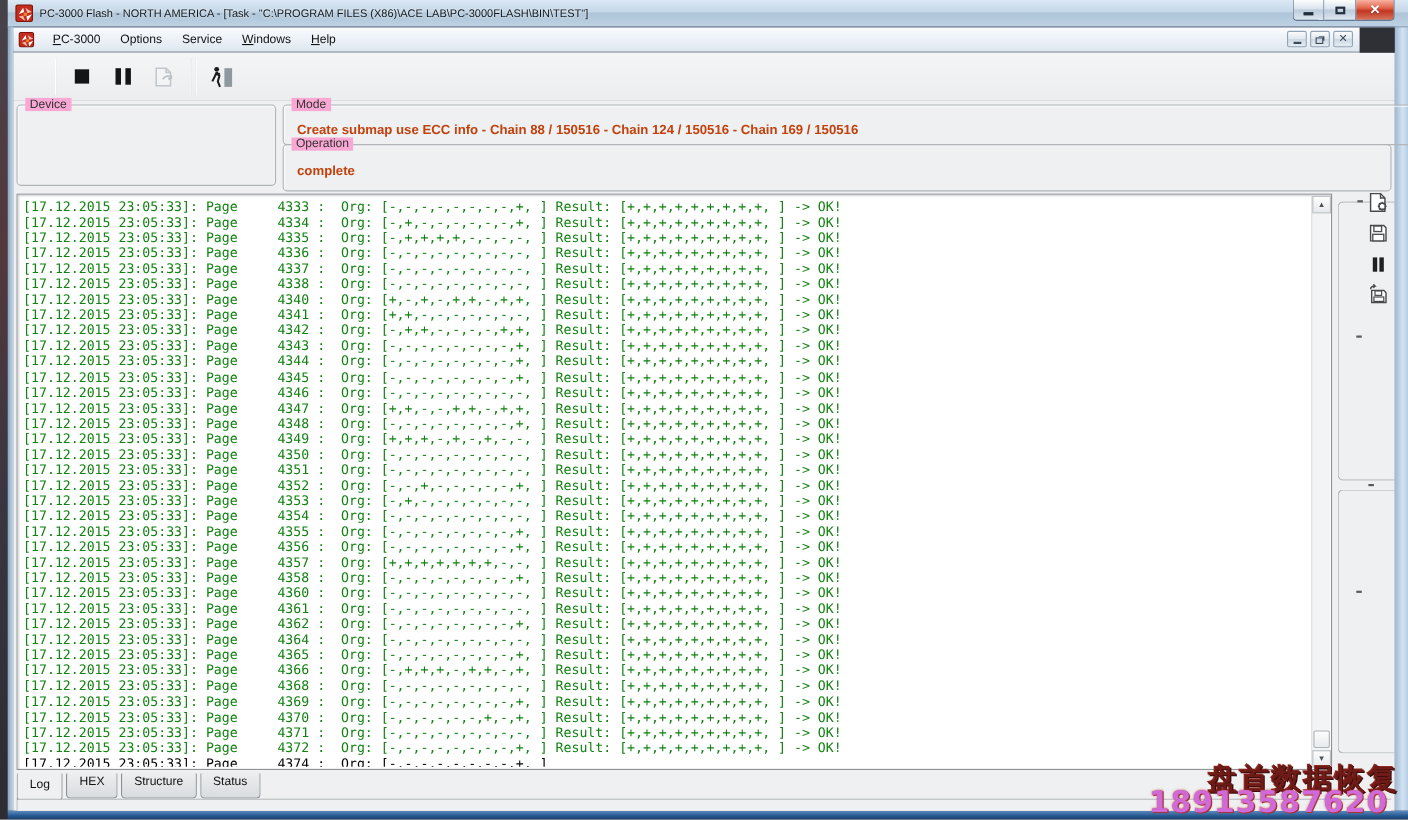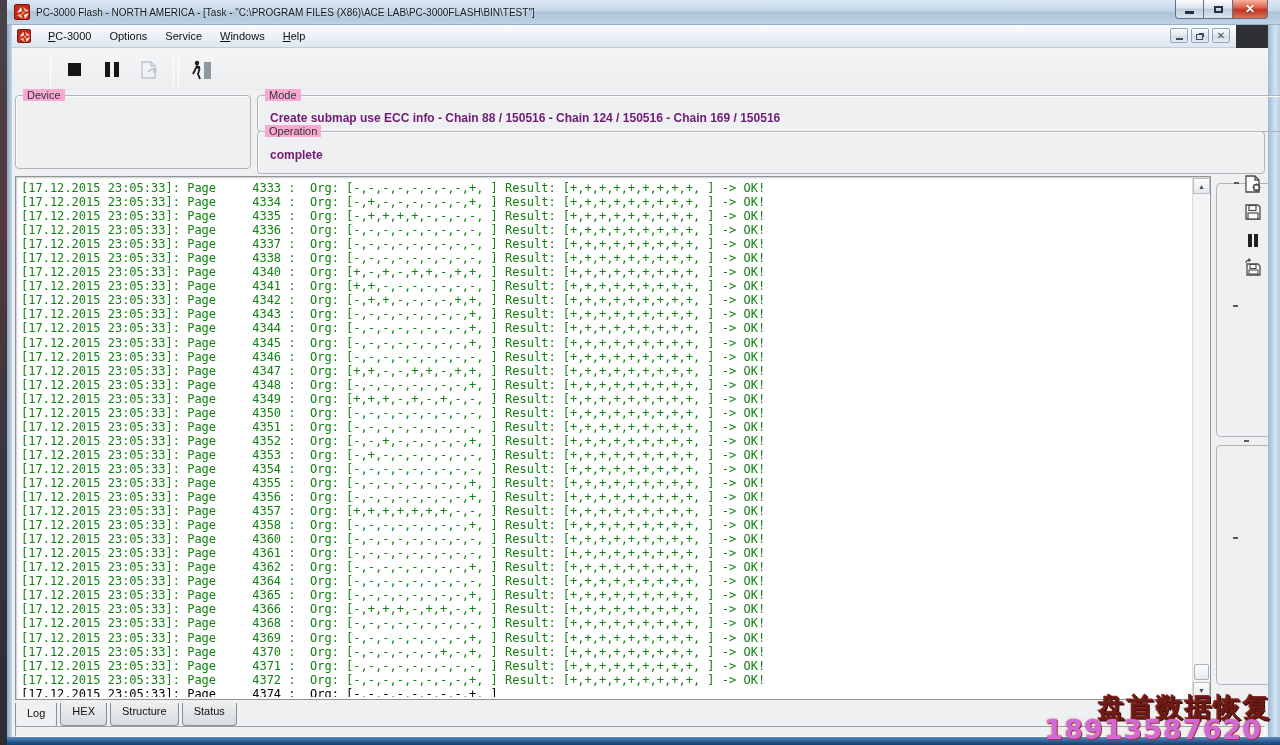--- a/index.html
+++ b/index.html
@@ -70,21 +70,21 @@
   
   .client { position:absolute; left:12px; top:91px; width:1256px; height:646px; background:#eef0f1; }
 
   .groupbox { position:absolute; border:1px solid #b1b5b9; border-radius:4px;
     box-shadow:inset 1px 1px 0 rgba(255,255,255,.85); }
   .groupbox .gb-label { position:absolute; top:-7px; left:7px; background:#f9a8d4;
     padding:0 4px; color:#333; font-size:11px; }
   .gb-device { left:3px; top:4px; width:236px; height:74px; }
   .gb-mode { left:245px; top:4px; width:1216px; height:37px; }
   .gb-oper { left:245px; top:40px; width:1008px; height:43px; }
-  .gb-value { position:absolute; left:12px; top:15px; font-weight:bold; font-size:12px; color:#701a75; white-space:nowrap; }
+  .gb-value { position:absolute; left:12px; top:15px; font-weight:bold; font-size:12px; color:#c2410c; white-space:nowrap; }
   .gb-oper .gb-value { top:16px; }
 
   
   .log-wrap { position:absolute; left:3px; top:85px; width:1196px; height:524px;
     background:#fff; border:1px solid #8f9396;
     box-shadow:inset 1px 1px 2px rgba(0,0,0,.22); }
   .log-lines { position:absolute; left:5px; top:4px; right:20px; bottom:2px; overflow:hidden;
     font-family:"DejaVu Sans Mono", monospace; font-size:12px; line-height:14.05px;
     color:#128212; white-space:pre; }
   .log-line.pending { color:#000; }

